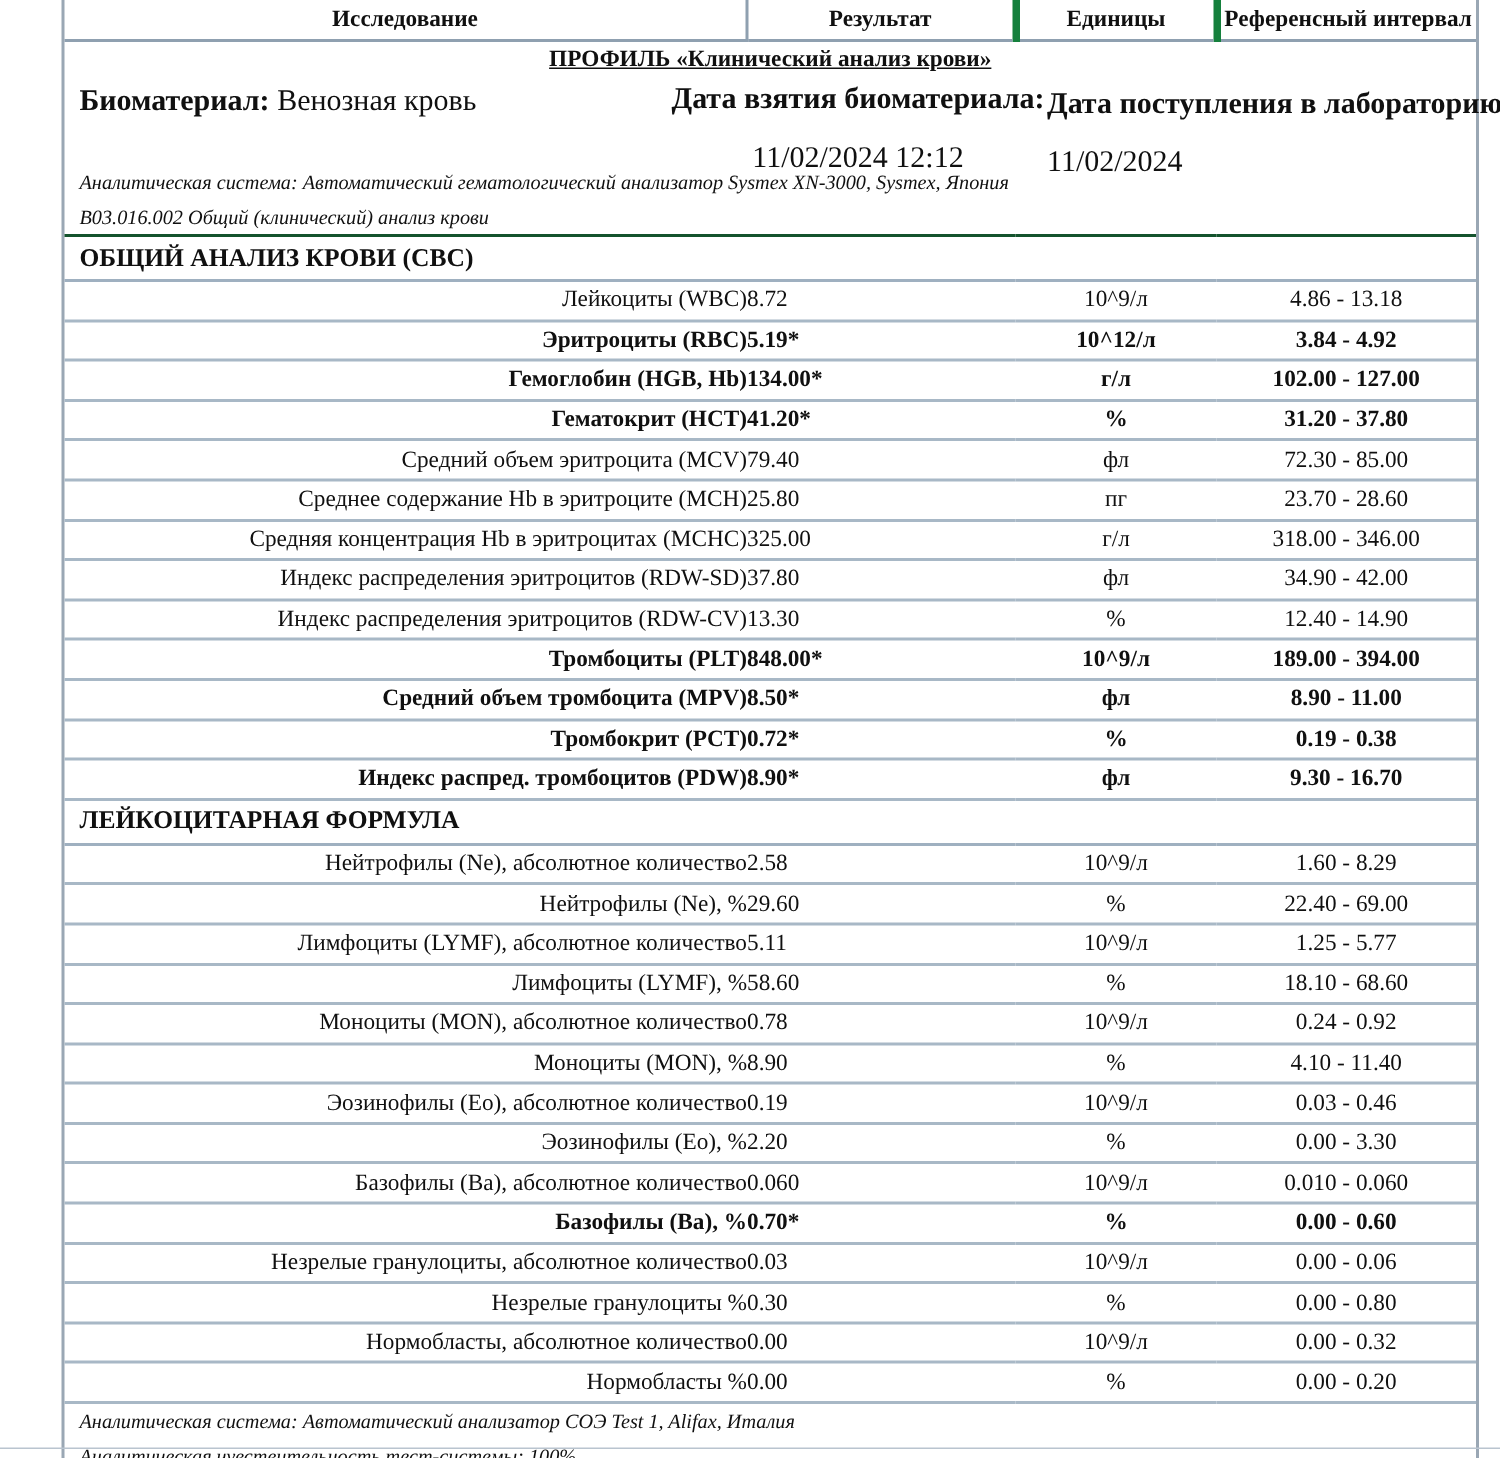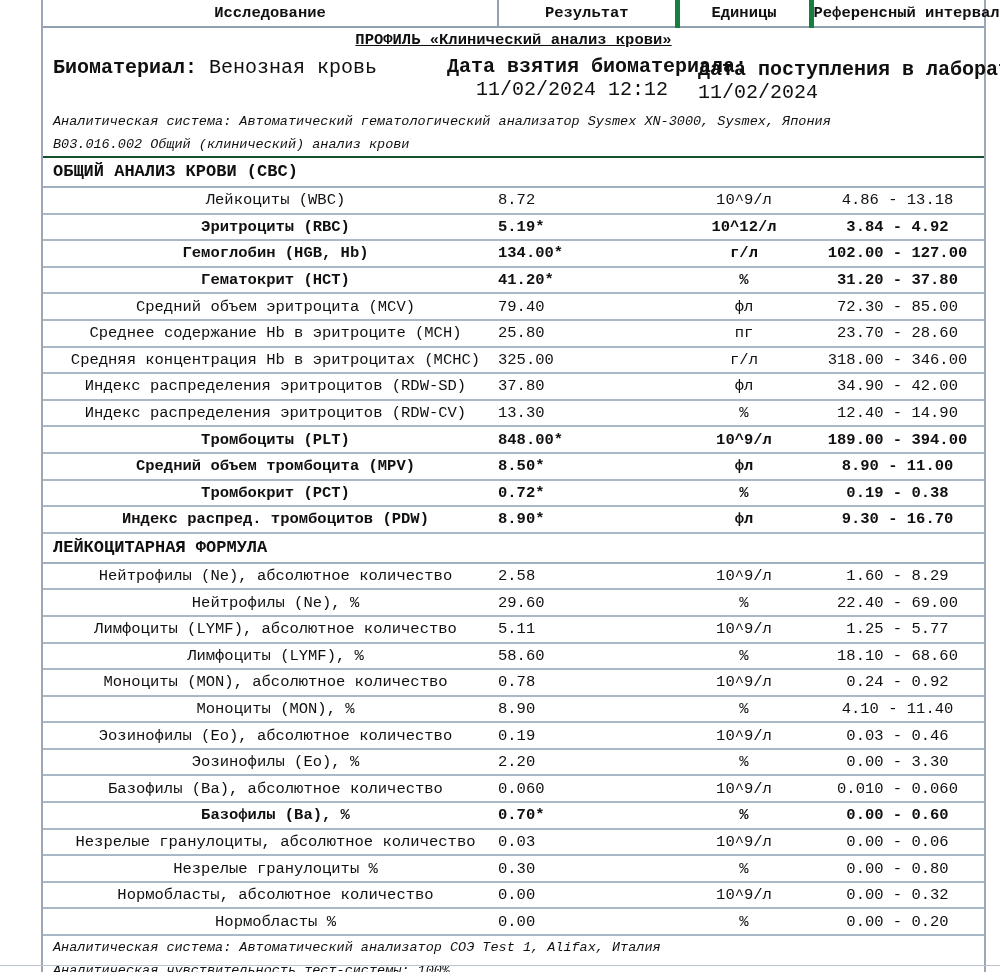--- a/index.html
+++ b/index.html
@@ -13,21 +13,20 @@
     font-family: "Liberation Serif", "DejaVu Serif", serif;
     color: #101010;
     position: relative;
     overflow: hidden;
   }
   #page {
     position: absolute;
     left: 0; top: 0;
     width: 1000px;
     height: 831px;
-    font-family: Liberation Mono, monospace;
   }
   .doc {
     position: absolute;
     left: 41px;
     top: 0px;
     width: 945px;
     border-left: 2px solid #9aa7b4;
     border-right: 2px solid #9aa7b4;
     box-sizing: border-box;
   }
@@ -93,21 +92,21 @@
     white-space: nowrap;
   }
   .dt2 {
     position: absolute;
     left: 655px; top: 6px;
     width: 320px;
     text-align: left;
     white-space: nowrap;
   }
   .dt-lab { font-weight: bold; display:block; }
-  .dt-val { display:block; margin-top: 0; }
+  .dt-val { display:block; margin-top: 16px; }
 
   
   .noteband td { padding: 0; }
   .note {
     font-style: italic;
     font-size: 13.5px;
     padding: 2px 0 2px 10px;
     line-height: 19px;
     white-space: nowrap;
   }
@@ -121,21 +120,21 @@
     border-bottom: 2px solid #9fb0c0;
     height: 25px;
   }
 
   
   tr.row td {
     border-bottom: 2px solid #a8b8c6;
     height: 24.6px;
     font-size: 15.5px;
   }
-  tr.row td.name { text-align: center;  padding-left: 10px; margin-top: 33px; }
+  tr.row td.name { text-align: right;  padding-left: 10px; margin-top: 33px; }
   tr.row td.res  { text-align: left; }
   tr.row td.unit { text-align: center; }
   tr.row td.ref  { text-align: center; }
   tr.row.bold td { font-weight: bold; }
 
   
   tr.noteRow td {
     padding: 0;
     border: none;
   }

